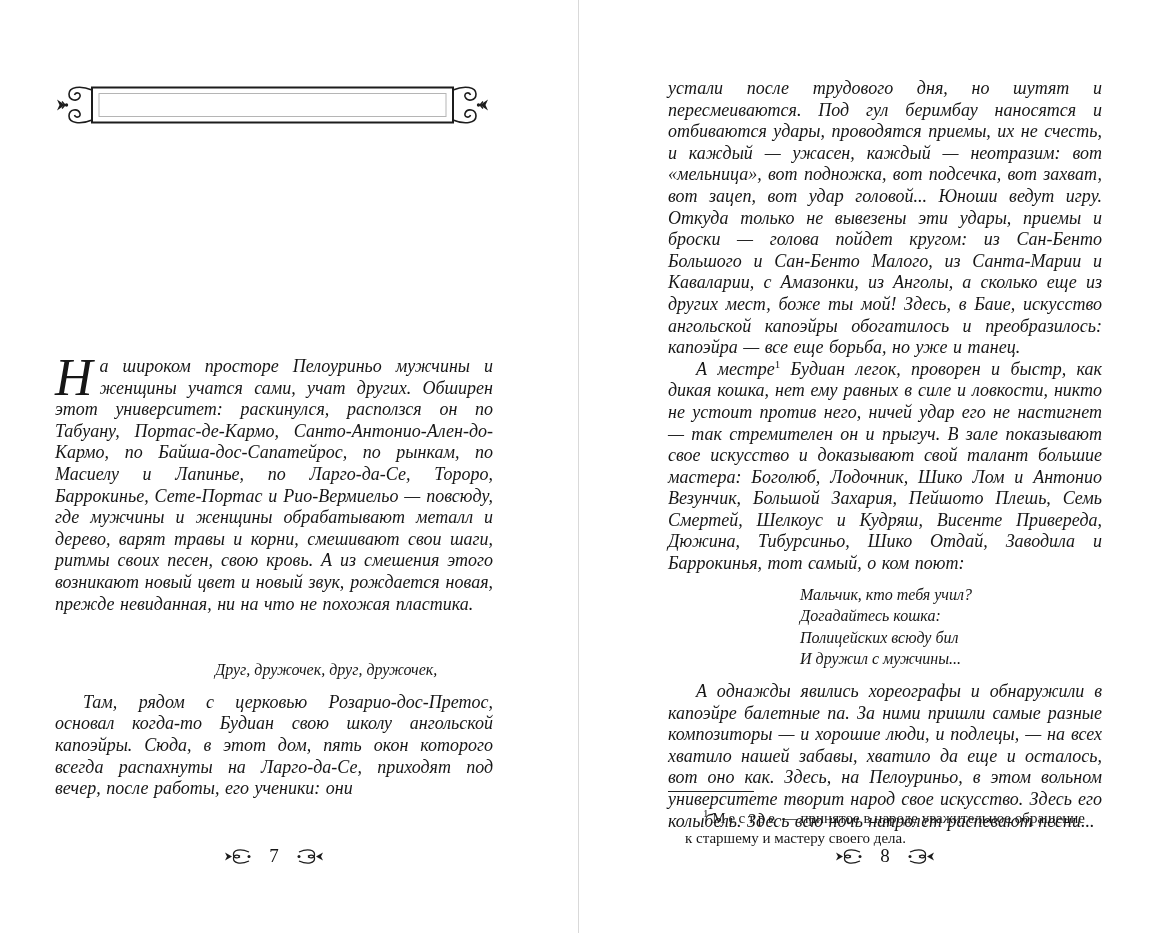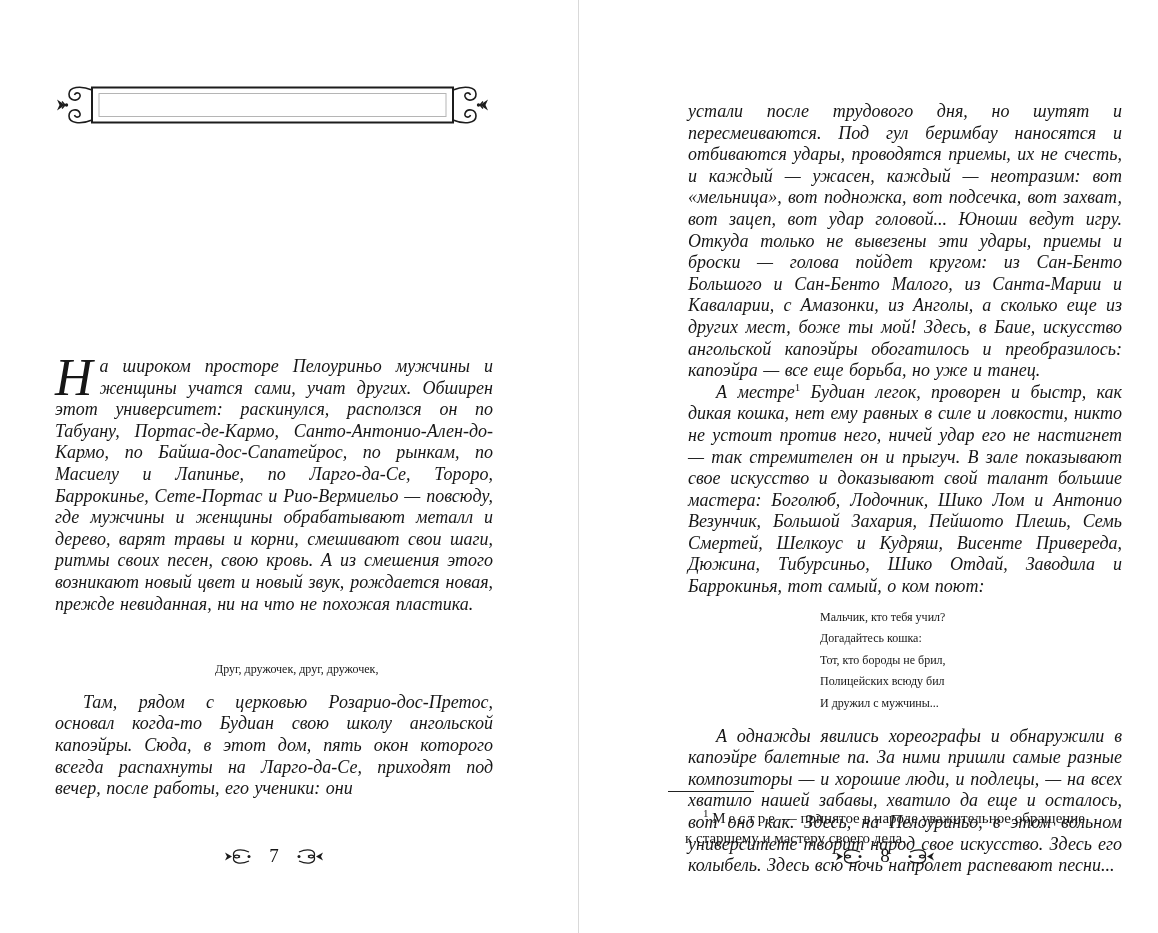--- a/index.html
+++ b/index.html
@@ -18,41 +18,42 @@
   }
   
   .header-ornament {
     position: absolute; left: 54px; top: 84px;
     width: 437px; height: 42px;
   }
   .left-text {
     position: absolute; left: 55px; top: 356px; width: 438px;
   }
   .right-text {
-    position: absolute; left: 688px; top: 78px; width: 434px; margin-top: 23px;
+    position: absolute; left: 668px; top: 78px; width: 434px;
   }
   .para {
     margin: 0;
     font-style: italic;
     font-size: 18px;
     line-height: 21.6px;
     text-align: justify;
     word-spacing: 1px;
   }
   .para.indent { text-indent: 28px; }
   .dropcap {
     float: left;
     font-style: italic;
     font-size: 52px;
     line-height: 40px;
     padding: 2px 7px 0 0;
   }
   .verse {
     margin: 9px 0 11px 0;
-    font-size: 12px;
+    font-style: italic;
+    font-size: 16px;
     line-height: 21.6px;
   }
   .verse-left { margin-left: 160px; margin-top: 44px; }
   .verse-right { margin-left: 132px; }
   
   .footnote {
     position: absolute; left: 668px; top: 791px; width: 434px;
   }
   .fn-rule {
     width: 86px; height: 0;
@@ -124,21 +125,20 @@
     <circle cx="25" cy="9.5" r="1.5" fill="#1c1c1c"></circle>
   </svg>
 </div>
 
 <div class="right-text">
   <p class="para">устали после трудового дня, но шутят и пересмеиваются. Под гул беримбау наносятся и отбиваются удары, проводятся приемы, их не счесть, и каждый — ужасен, каждый — неотразим: вот «мельница», вот подножка, вот подсечка, вот захват, вот зацеп, вот удар головой... Юноши ведут игру. Откуда только не вывезены эти удары, приемы и броски — голова пойдет кругом: из Сан-Бенто Большого и Сан-Бенто Малого, из Санта-Марии и Каваларии, с Амазонки, из Анголы, а сколько еще из других мест, боже ты мой! Здесь, в Баие, искусство ангольской капоэйры обогатилось и преобразилось: капоэйра — все еще борьба, но уже и танец.</p>
   <p class="para indent"><span>А местре</span><sup class="fn-ref">1</sup><span> Будиан легок, проворен и быстр, как дикая кошка, нет ему равных в силе и ловкости, никто не устоит против него, ничей удар его не настигнет — так стремителен он и прыгуч. В зале показывают свое искусство и доказывают свой талант большие мастера: Боголюб, Лодочник, Шико Лом и Антонио Везунчик, Большой Захария, Пейшото Плешь, Семь Смертей, Шелкоус и Кудряш, Висенте Привереда, Дюжина, Тибурсиньо, Шико Отдай, Заводила и Баррокинья, тот самый, о ком поют:</span></p>
   <div class="verse verse-right">
     <div>Мальчик, кто тебя учил?</div>
     <div>Догадайтесь кошка:</div>
-    <div>Тот, кто бороды не брил,</div>
     <div>Полицейских всюду бил</div>
     <div>И дружил с мужчины...</div>
   </div>
   <p class="para indent">А однажды явились хореографы и обнаружили в капоэйре балетные па. За ними пришли самые разные композиторы — и хорошие люди, и подлецы, — на всех хватило нашей забавы, хватило да еще и осталось, вот оно как. Здесь, на Пелоуриньо, в этом вольном университете творит народ свое искусство. Здесь его колыбель. Здесь всю ночь напролет распевают песни...</p>
 </div>
 
 <div class="footnote">
   <div class="fn-rule"></div>
   <p class="fn-text"><sup class="fn-ref">1</sup> <span class="fn-term">Местре</span><span> — принятое в народе уважительное обращение к старшему и мастеру своего дела.</span></p>
 </div>

